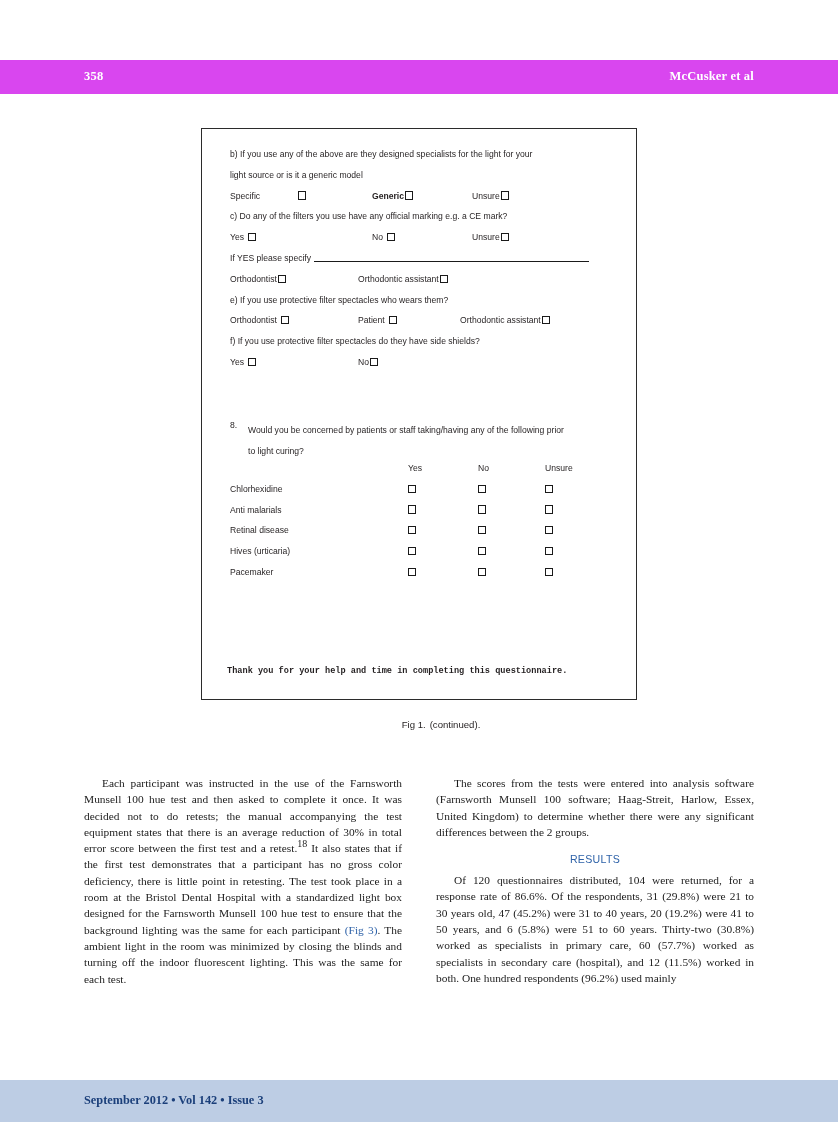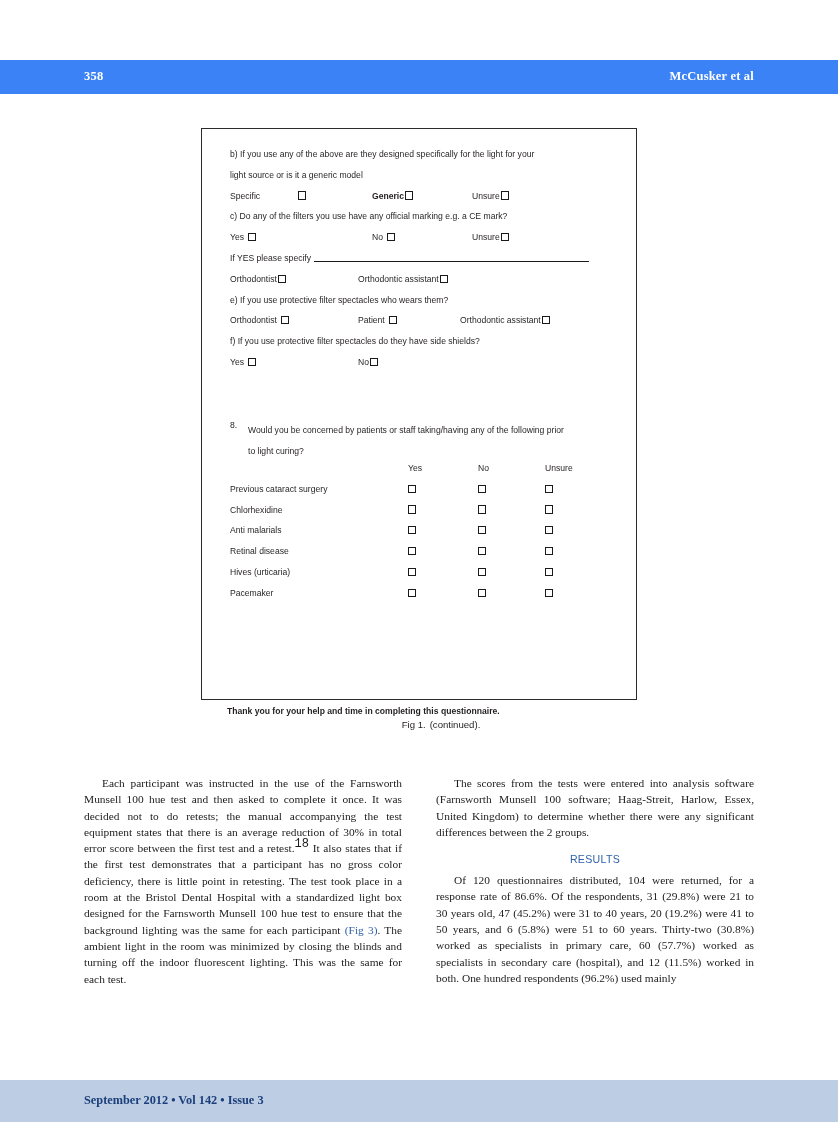--- a/index.html
+++ b/index.html
@@ -15,21 +15,21 @@
     overflow: hidden;
   }
 
   
   .header-band {
     position: absolute;
     left: 0;
     top: 60px;
     width: 838px;
     height: 34px;
-    background: #3b82f6;
+    background: #d946ef;
     box-sizing: border-box;
   }
   .header-page-number {
     position: absolute;
     left: 84px;
     top: 9px;
     color: #ffffff;
     font-family: "Liberation Serif", serif;
     font-size: 12.5px;
     font-weight: bold;
@@ -147,26 +147,25 @@
   .col-no    { position: absolute; left: 248px; top: 0; text-align: left; }
   .col-unsure{ position: absolute; left: 315px; top: 0; text-align: left; }
   .q10-head .col-yes,
   .q10-head .col-no,
   .q10-head .col-unsure { font-weight: normal; }
 
   .thanks {
     position: absolute;
     left: 26px;
     top: 538px;
-    font-family: Liberation Sans, sans-serif;
+    font-family: Liberation Mono, monospace;
     font-size: 8.6px;
     font-weight: bold;
     color: #231f20;
     white-space: nowrap;
-    margin-top: 40px;
   }
 
   .fig-caption {
     position: absolute;
     left: 0;
     top: 719px;
     width: 838px;
     text-align: center;
     font-family: "Liberation Sans", sans-serif;
     font-size: 9.6px;
@@ -191,24 +190,23 @@
     font-family: "Liberation Serif", serif;
     font-size: 11.4px;
     line-height: 16.3px;
     color: #1b1b1b;
     text-align: justify;
     text-indent: 18px;
     margin: 0 0 0 0;
     hyphens: none;
   }
   .sup {
-    font-size: 12px;
+    font-size: 10px;
     vertical-align: 5px;
     line-height: 0;
-    font-family: Liberation Mono, monospace;
   }
   .xref {
     color: #2e62a8;
   }
   .section-head {
     font-family: "Liberation Sans", sans-serif;
     font-size: 10.6px;
     color: #2e62a8;
     letter-spacing: .3px;
     margin: 13px 0 7px 0;
@@ -251,21 +249,21 @@
 <div class="header-band">
   <span class="header-page-number">358</span>
   <span class="header-running-title">McCusker et al</span>
 </div>
 
 <div class="figure-wrap">
   <div class="figure-box"></div>
 
   <div class="q-body">
 
-    <div class="q-line">b) If you use any of the above are they designed specifically for the light for your</div>
+    <div class="q-line">b) If you use any of the above are they designed specialists for the light for your</div>
     <div class="q-line">light source or is it a generic model</div>
     <div class="opt-row">
       <span class="opt" style="left:0;"><span>Specific</span><span class="cb" style="margin-left:38px;"></span></span>
       <span class="opt" style="left:142px;font-weight:bold;"><span>Generic</span><span class="cb" style="margin-left:1px;"></span></span>
       <span class="opt" style="left:242px;"><span>Unsure</span><span class="cb" style="margin-left:1px;"></span></span>
     </div>
 
     <div class="q-line">c) Do any of the filters you use have any official marking e.g. a CE mark?</div>
     <div class="opt-row">
       <span class="opt" style="left:0;"><span>Yes</span><span class="cb" style="margin-left:4px;"></span></span>
@@ -304,26 +302,20 @@
   </div>
 
   <div class="q10-table">
     <div class="q10-row q10-head">
       <span class="col-yes">Yes</span>
       <span class="col-no">No</span>
       <span class="col-unsure">Unsure</span>
     </div>
 
     <div class="q10-row">
-      <span class="q10-label">Previous cataract surgery</span>
-      <span class="col-yes"><span class="cb"></span></span>
-      <span class="col-no"><span class="cb"></span></span>
-      <span class="col-unsure"><span class="cb"></span></span>
-    </div>
-    <div class="q10-row">
       <span class="q10-label">Chlorhexidine</span>
       <span class="col-yes"><span class="cb"></span></span>
       <span class="col-no"><span class="cb"></span></span>
       <span class="col-unsure"><span class="cb"></span></span>
     </div>
     <div class="q10-row">
       <span class="q10-label">Anti malarials</span>
       <span class="col-yes"><span class="cb"></span></span>
       <span class="col-no"><span class="cb"></span></span>
       <span class="col-unsure"><span class="cb"></span></span>

